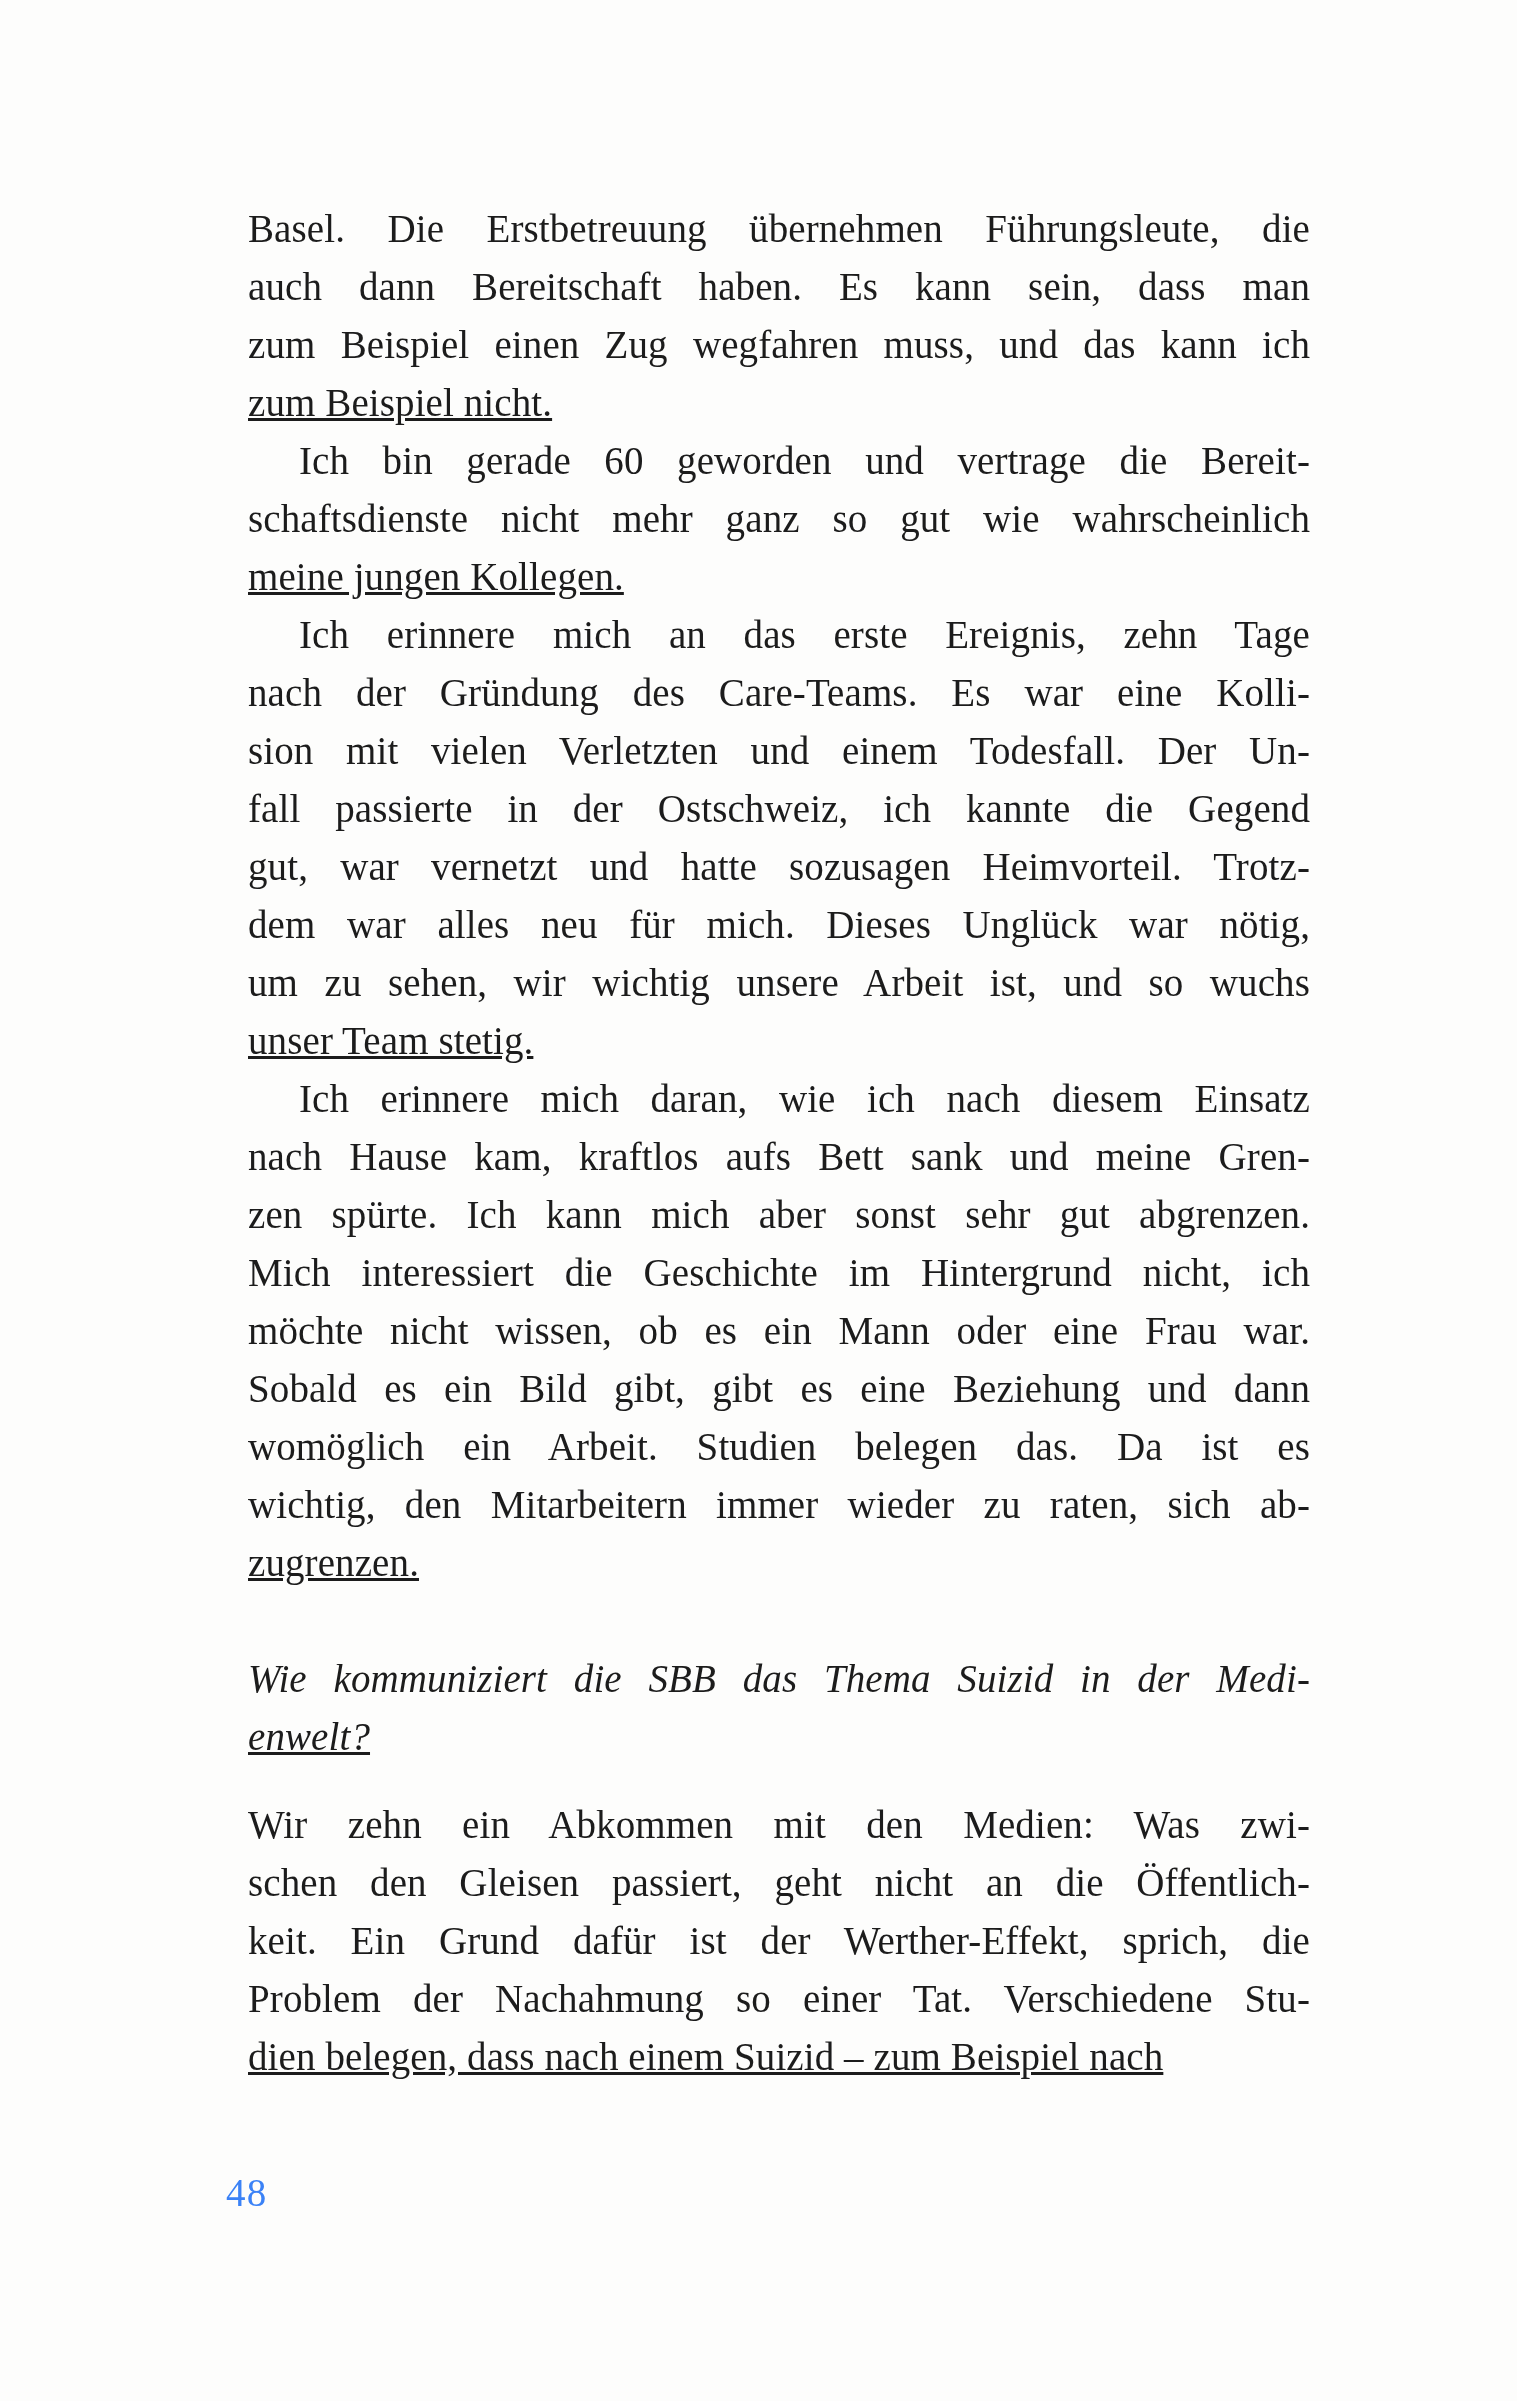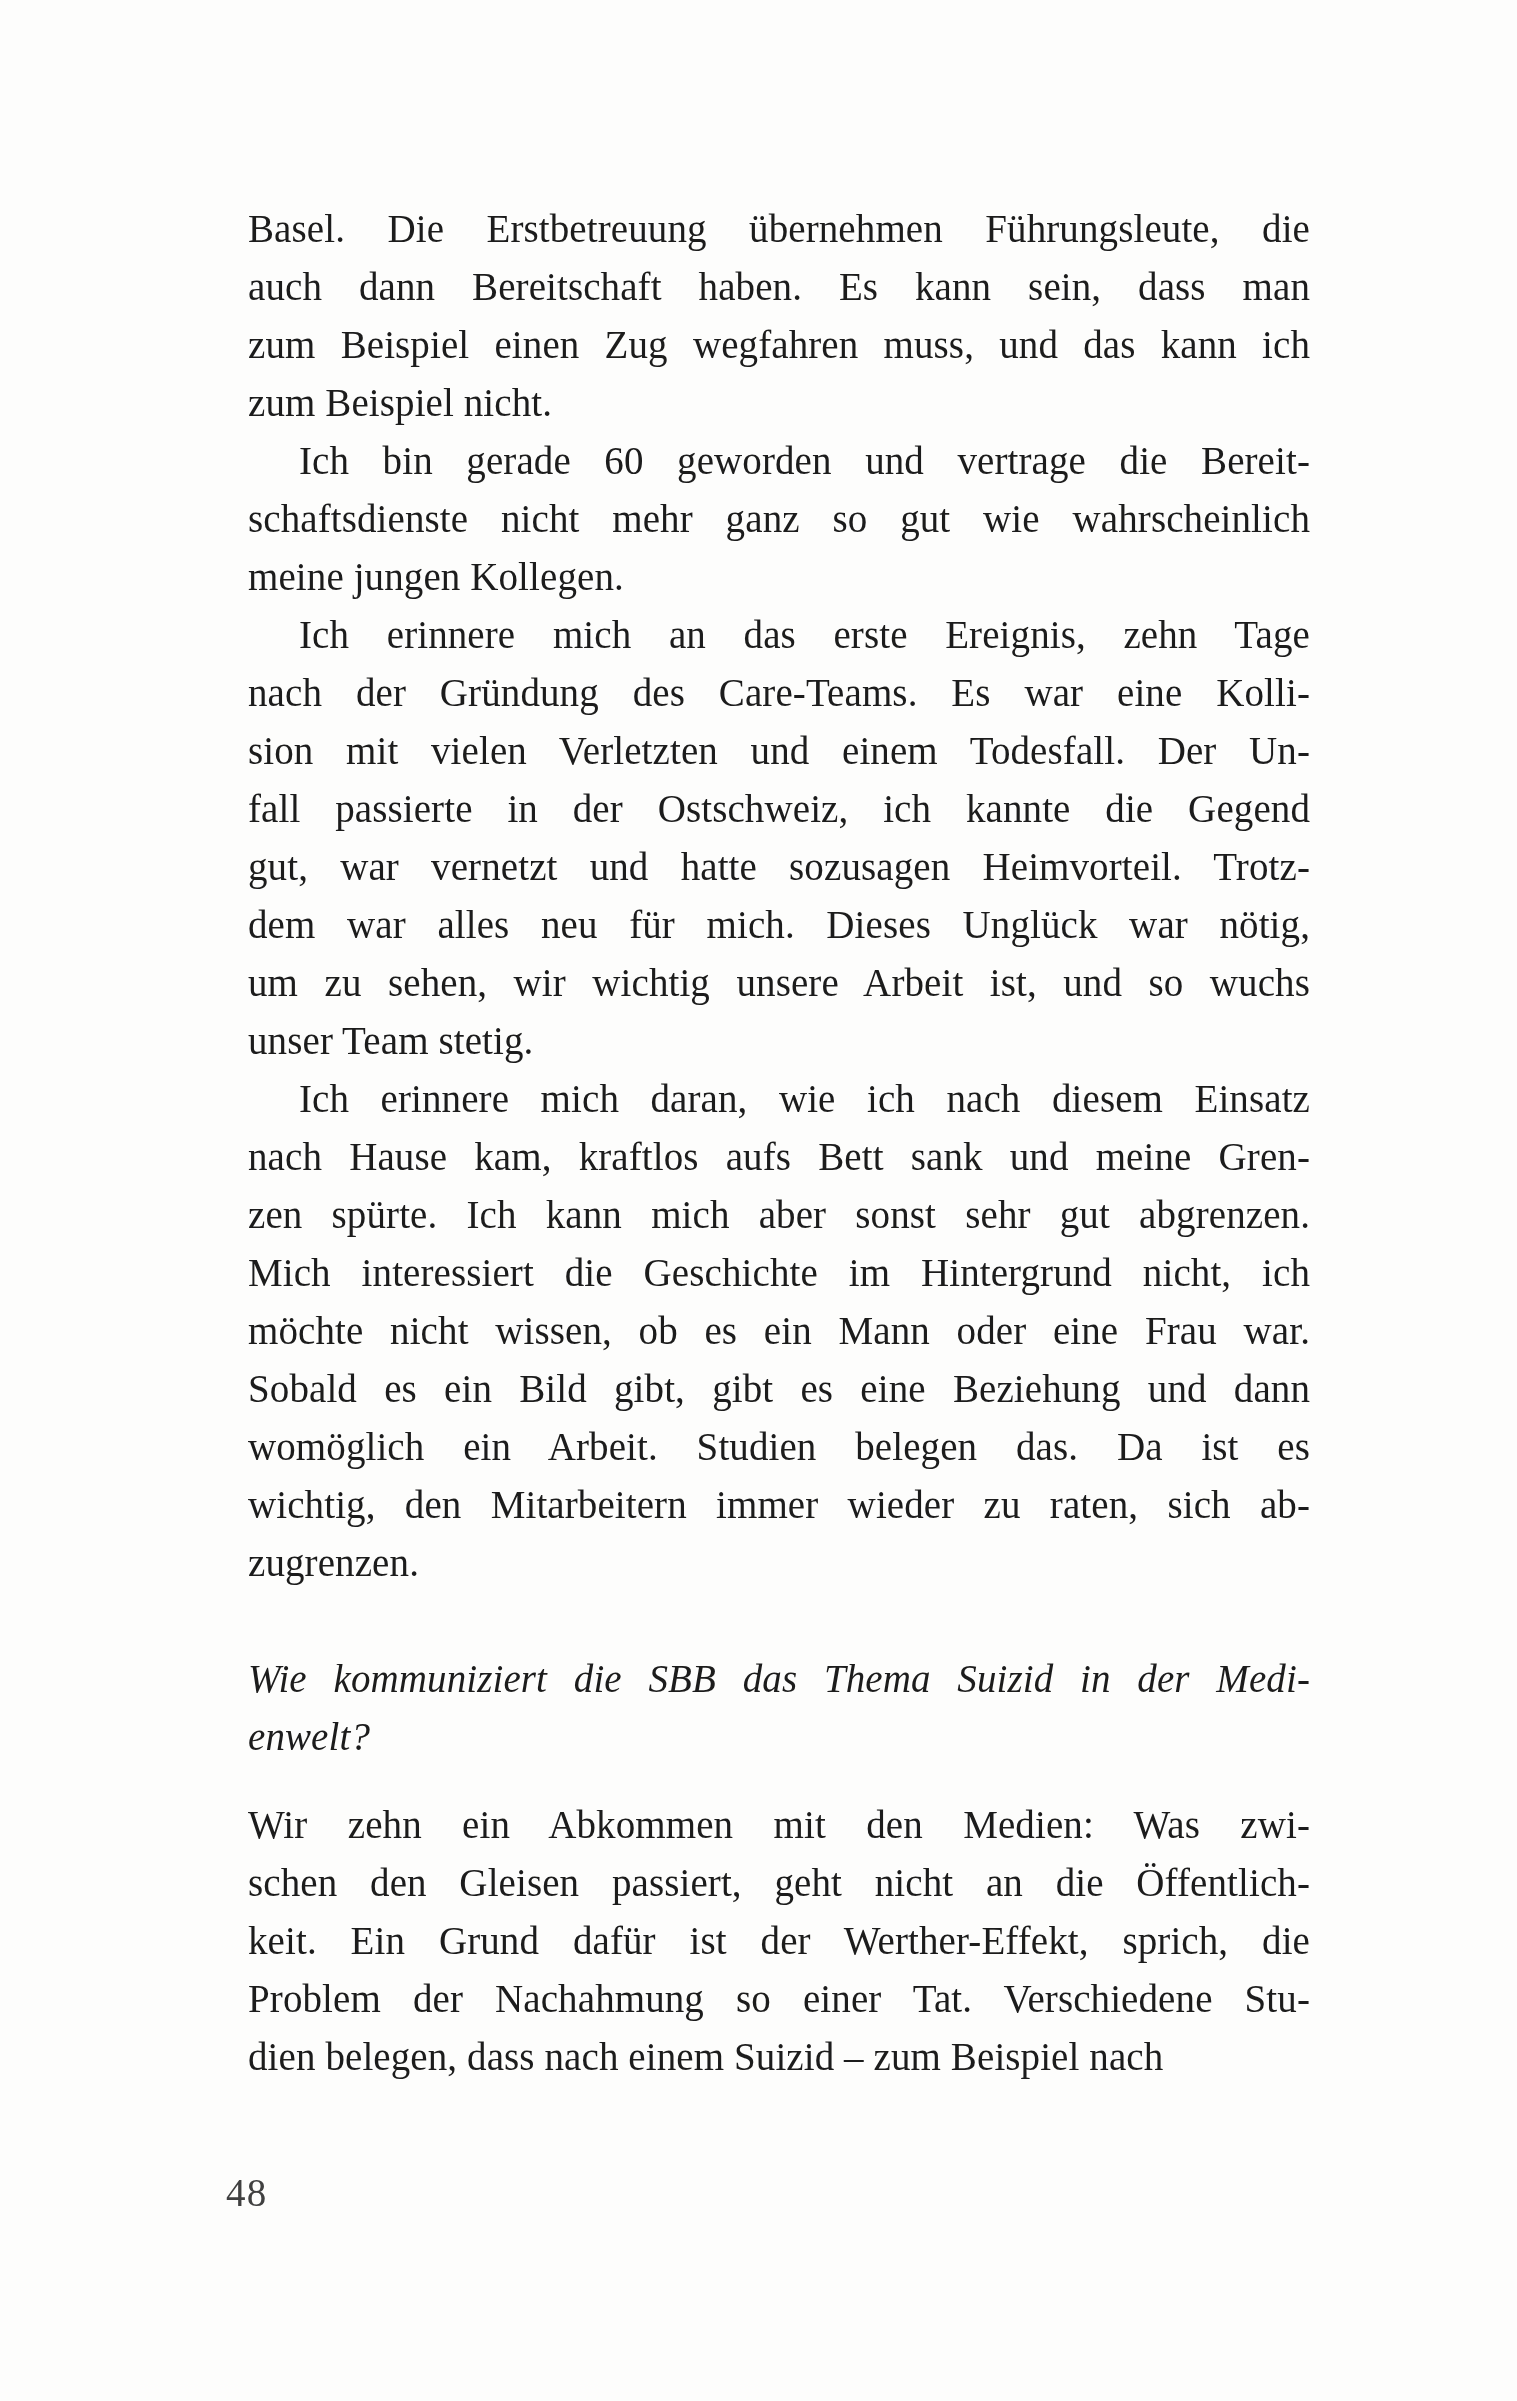--- a/index.html
+++ b/index.html
@@ -30,36 +30,37 @@
     font-size: 39px;
     line-height: 58px;
     text-align: justify;
     text-align-last: justify;
     text-justify: inter-word;
     white-space: nowrap;
     letter-spacing: 0.1px;
   }
   .line.last {
     text-align-last: left;
+    text-decoration: underline;
   }
   .line.indent {
     text-indent: 51px;
   }
   .para.question {
     font-style: italic;
     margin-top: 58px;
     margin-bottom: 30px;
   }
   .page-number {
     position: absolute;
     left: 226px;
     top: 2173px;
     font-size: 39px;
     line-height: 1;
-    color: #404040;
+    color: #3b82f6;
     letter-spacing: 1.3px;
     font-variant-numeric: oldstyle-nums;
     font-feature-settings: "onum" 1;
   }
 </style>
 </head>
 <body>
 
 <main class="text-column">
 

